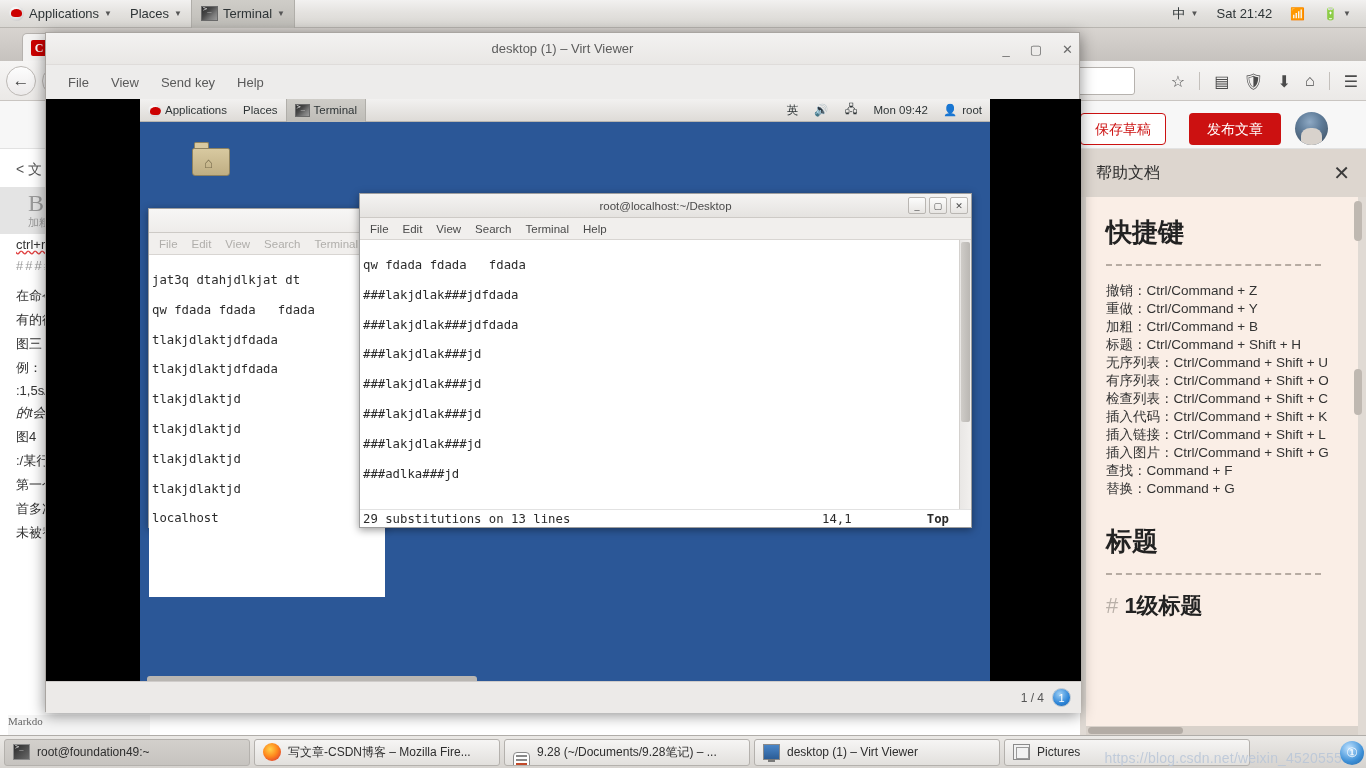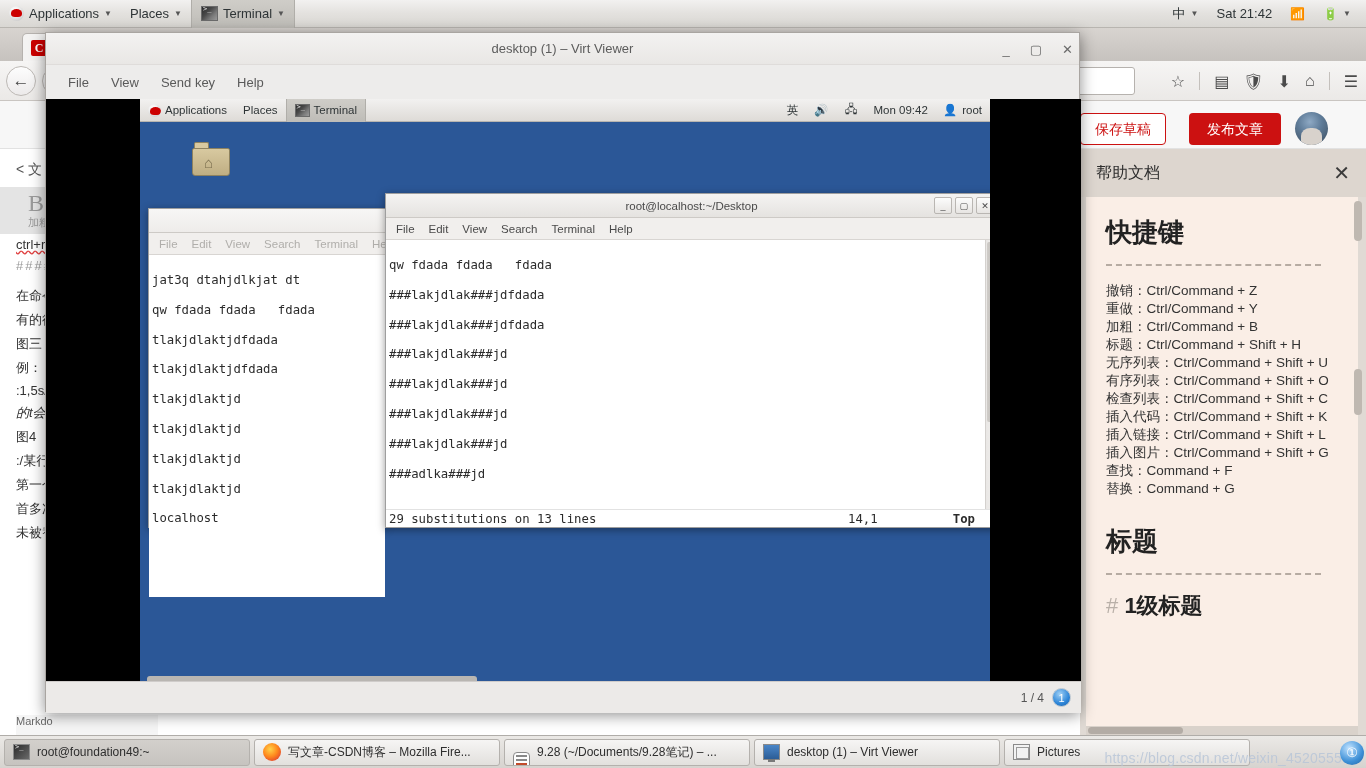--- a/index.html
+++ b/index.html
@@ -127,22 +127,22 @@
     background: #e4e4e4; padding: 4px 0 4px 0; text-align: left;
     padding-left: 28px; color:#9a9a9a;
   }
   .el-bold-B { font-size: 24px; font-family:"Liberation Serif", serif; line-height: 24px;}
   .el-bold-cn { font-size: 11px; color:#9a9a9a; }
   .el-line { padding: 3px 0 3px 16px; white-space: nowrap; color:#333; }
   .el-line.redline { text-decoration: underline wavy #e04040; }
   .el-hash { color:#9a9a9a; letter-spacing:2px; }
   .el-ital { font-style: italic; }
   .markdown-status {
-    position:absolute; left:16px; bottom:0; width:142px; height:20px;
-    font-size:11px; color:#666; background:#f5f5f5;
+    position:absolute; left:8px; bottom:0; width:142px; height:20px;
+    font-size:11px; color:#666; background:#f5f5f5;font-family:Liberation Serif, serif;
   }
 
   
   .virt {
     position: absolute; left: 45px; top: 32px; width: 1035px; height: 680px;
     background: #edeceb;
     border: 1px solid #a9a5a1;
     box-shadow: 0 3px 14px rgba(0,0,0,0.45);
   }
   .virt-title {
@@ -570,21 +570,21 @@
 
 
 
 
 
 
 
             </div>
           </div>
 
-          <div class="gterm" style="left:245px; top:71px; width:613px; height:335px;">
+          <div class="gterm" style="left:219px; top:71px; width:613px; height:335px;">
             <div class="gterm-title">
               <span>root@localhost:~/Desktop</span>
               <span class="gbtns">
                 <span class="gbtn">_</span>
                 <span class="gbtn">▢</span>
                 <span class="gbtn">✕</span>
               </span>
             </div>
             <div class="gterm-menu">
               <span>File</span>

